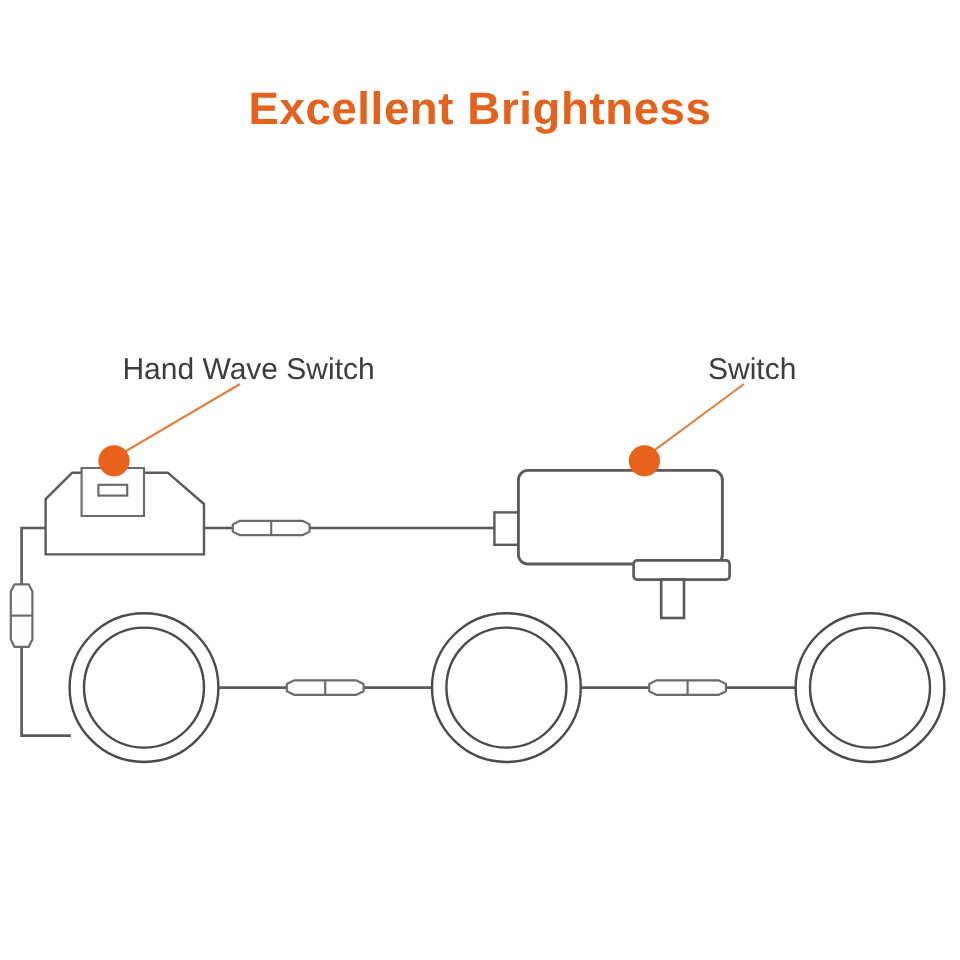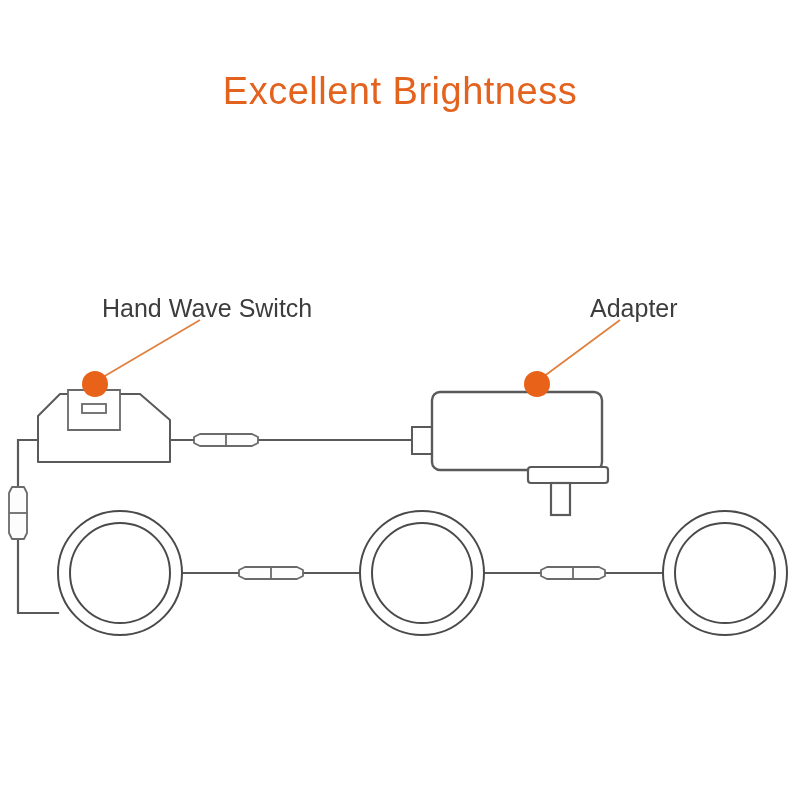--- a/index.html
+++ b/index.html
@@ -17,21 +17,21 @@
     background: #ffffff;
     overflow: hidden;
   }
   #title {
     position: absolute;
     left: 0;
     top: 70px;
     width: 800px;
     text-align: center;
     font-size: 38px;
-    font-weight: 400;
+    font-weight: 700;
     letter-spacing: 0.5px;
     color: #e2621e;
     font-family: "Liberation Sans", sans-serif;
   }
   .callout-label {
     position: absolute;
     font-size: 25px;
     color: #3d3d3d;
     font-family: "Liberation Sans", sans-serif;
     white-space: nowrap;
@@ -51,21 +51,21 @@
   }
 </style>
 </head>
 <body>
 
 <div id="page">
 
   <div id="title">Excellent Brightness</div>
 
   <div class="callout-label" id="label-switch">Hand Wave Switch</div>
-  <div class="callout-label" id="label-adapter">Adapter</div>
+  <div class="callout-label" id="label-adapter">Switch</div>
 
   <svg id="diagram-svg" width="800" height="800" viewBox="0 0 800 800">
 
     <g fill="none" stroke="#5a5a5a" stroke-width="2.2" stroke-linecap="square">
 
       <path d="M 170 440 L 412 440"></path>
 
       <path d="M 38 440 L 18 440 L 18 613 L 58 613"></path>
 
       <path d="M 182 573 L 362 573"></path>

